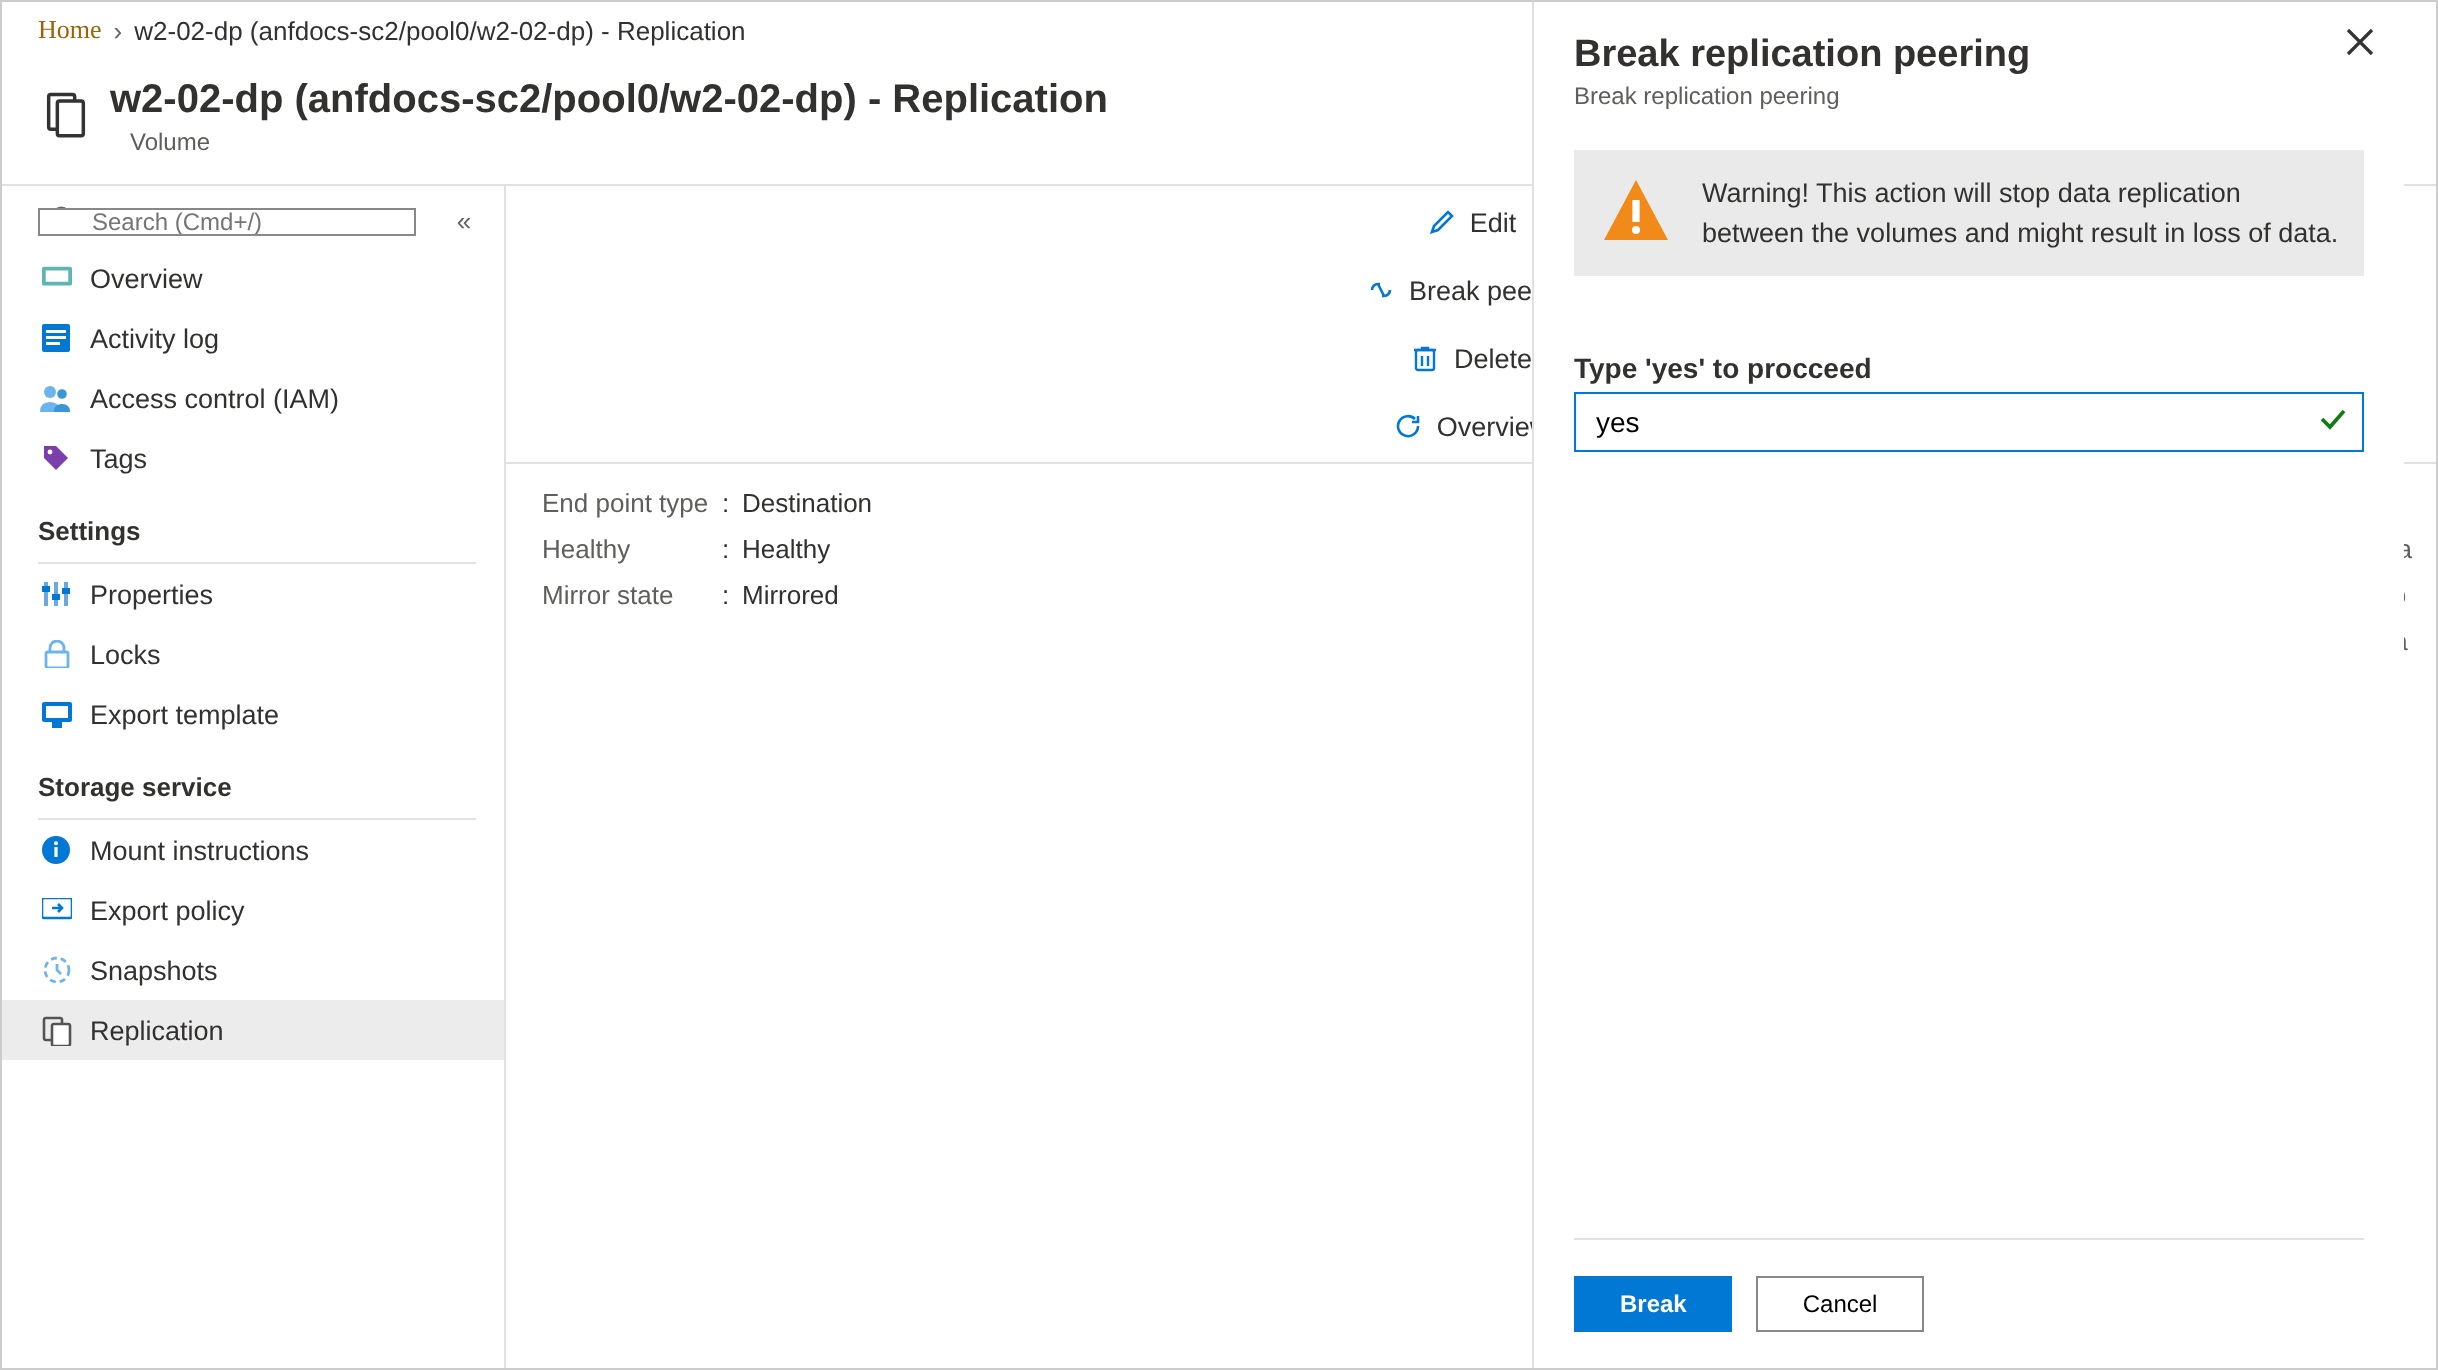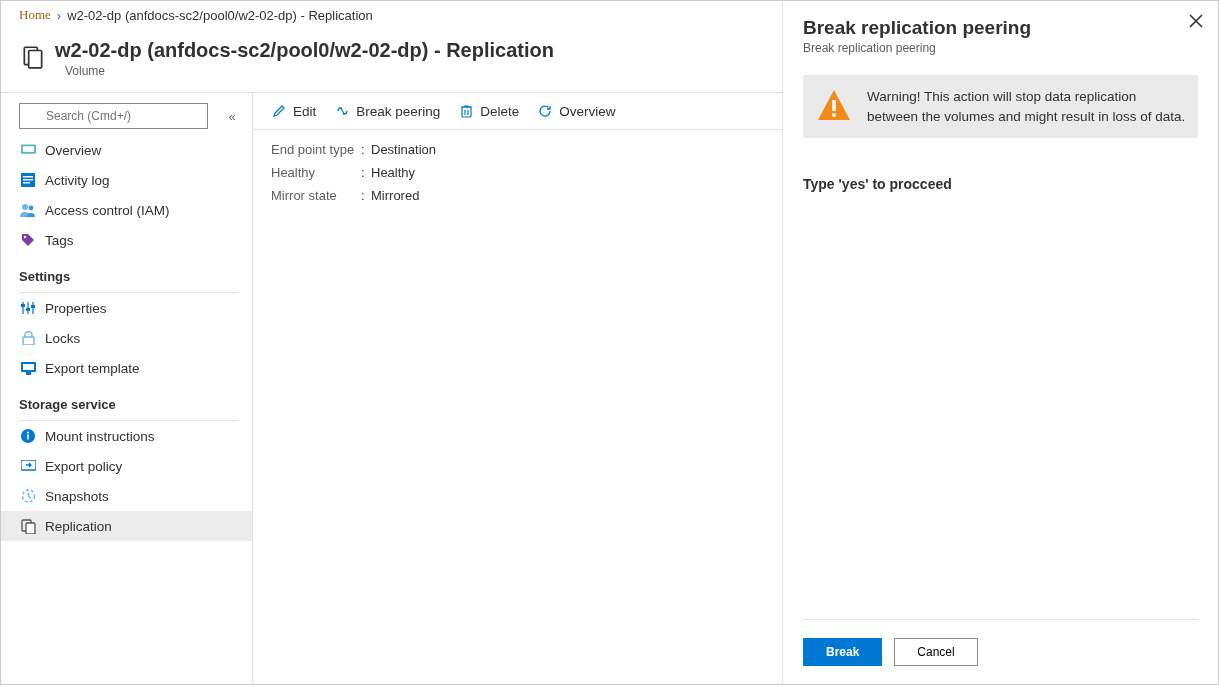--- a/index.html
+++ b/index.html
@@ -53,21 +53,21 @@
   padding: 10px 0 0 0;
   position: relative;
 }
 .search-wrap {
   display:flex; align-items:center;
   padding: 0 10px 6px 18px;
 }
 .search {
   flex: 1;
   border: 1px solid #8a8886;
-  height: 26px;
+  height: 14px;
   padding: 0 6px 0 26px;
   font-size: 12px;
   position: relative;
 }
 .search-row { position:relative; flex:1; }
 .search-row .icon {
   position:absolute; left:6px; top:50%; transform:translateY(-55%);
   color:#666;
 }
 .collapse-btn {
@@ -94,20 +94,21 @@
   border-bottom: 1px solid #e1e1e1;
   margin: 4px 14px 0 18px;
 }
 
 .main { flex:1; position:relative; }
 .toolbar {
   display:flex; align-items:center;
   padding: 10px 18px;
   border-bottom: 1px solid #e1e1e1;
   gap: 18px;
+  flex-direction: column;
 }
 .tool-btn {
   display:inline-flex; align-items:center;
   color:#323130; cursor:pointer;
   font-size: 13.5px;
 }
 .tool-btn .ti {
   color:#0078d4; margin-right:6px; width:16px; height:16px;
   display:inline-flex; align-items:center; justify-content:center;
 }
@@ -127,21 +128,21 @@
   font-size: 13px;
 }
 .truncated-labels div { margin-bottom: 8px;}
 .chevron-up {
   position:absolute; right: 40px; top: 120px;
   color:#666; cursor:pointer; font-size:12px;
 }
 
 .panel {
   position:absolute;
-  top:0; right:0;
+  top:0; right:16px;
   width: 436px;
   height: 100%;
   background:#fff;
   border-left: 1px solid #e1e1e1;
   display:flex;
   flex-direction:column;
   padding: 16px 20px 18px 20px;
   z-index: 10;
 }
 .panel .close {
@@ -439,20 +440,28 @@
       <svg width="38" height="38" viewBox="0 0 38 38">
         <path d="M19 3 L35 33 H3 Z" fill="#f28a1a"></path>
         <rect x="17.2" y="13" width="3.6" height="11" fill="#fff"></rect>
         <circle cx="19" cy="28" r="2" fill="#fff"></circle>
       </svg>
     </span>
     <div class="warn-text">Warning! This action will stop data replication between the volumes and might result in loss of data.</div>
   </div>
 
   <label class="field-label">Type 'yes' to procceed</label>
+  <div class="field-wrap">
+    <input class="field-input" value="yes" style="">
+    <span class="field-check">
+      <svg width="16" height="16" viewBox="0 0 16 16">
+          <path d="M3 8 L7 12 L14 4" fill="none" stroke="#107c10" stroke-width="1.8"></path>
+        </svg>
+    </span>
+  </div>
 
   <div class="panel-spacer"></div>
 
   <div class="panel-footer">
     <button class="btn primary">Break</button>
     <button class="btn">Cancel</button>
   </div>
 </div>
 
 </body></html>

